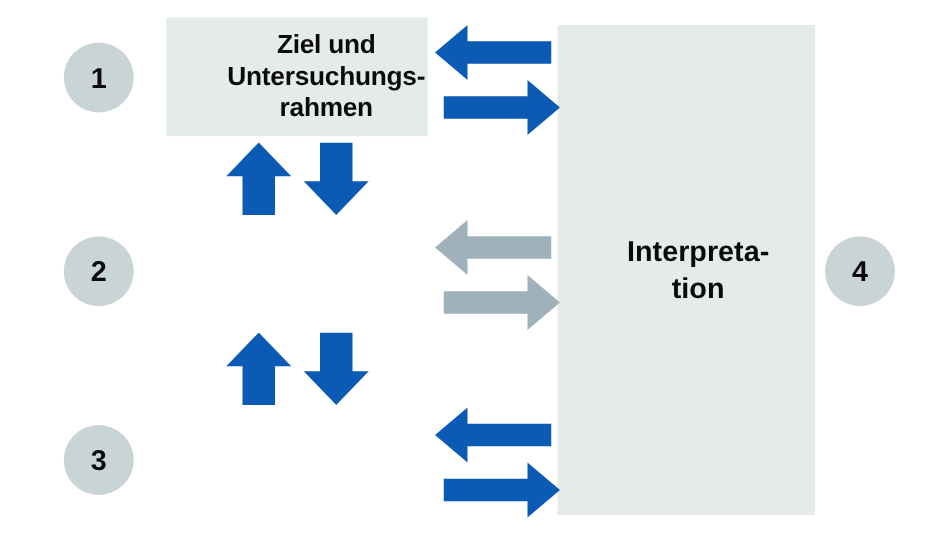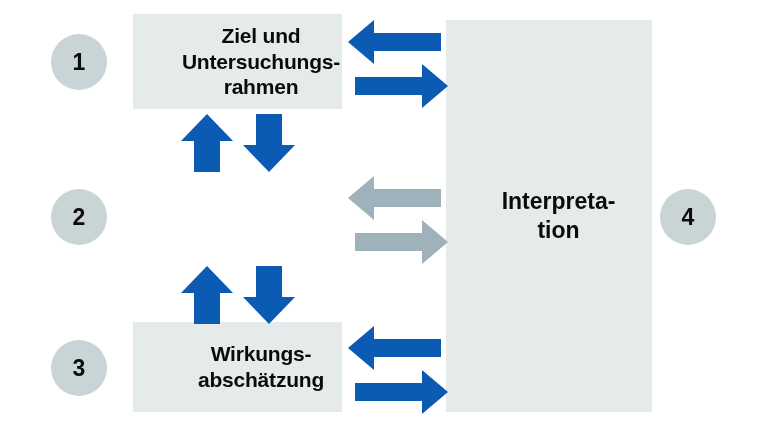--- a/index.html
+++ b/index.html
@@ -129,24 +129,20 @@
     <span class="num">4</span>
   </div>
 
   <div class="phase-box" id="box-goal">
     <span class="label">Ziel und
 Untersuchungs-
 rahmen</span>
   </div>
 
 
-  <div class="phase-box" id="box-lcia">
-    <span class="label">Wirkungs-
-abschätzung</span>
-  </div>
 
   <div id="box-interpretation">
     <span class="label">Interpreta-
 tion</span>
   </div>
 
   <div class="arrow-pair-h" id="arrows-h-top">
     <svg viewBox="0 0 100 96" xmlns="http://www.w3.org/2000/svg">
       <polygon fill="#0b5bb5" points="0,26 26,4 26,17 93,17 93,35 26,35 26,48"></polygon>
       <polygon fill="#0b5bb5" points="100,70 74,48 74,61 7,61 7,79 74,79 74,92"></polygon>

